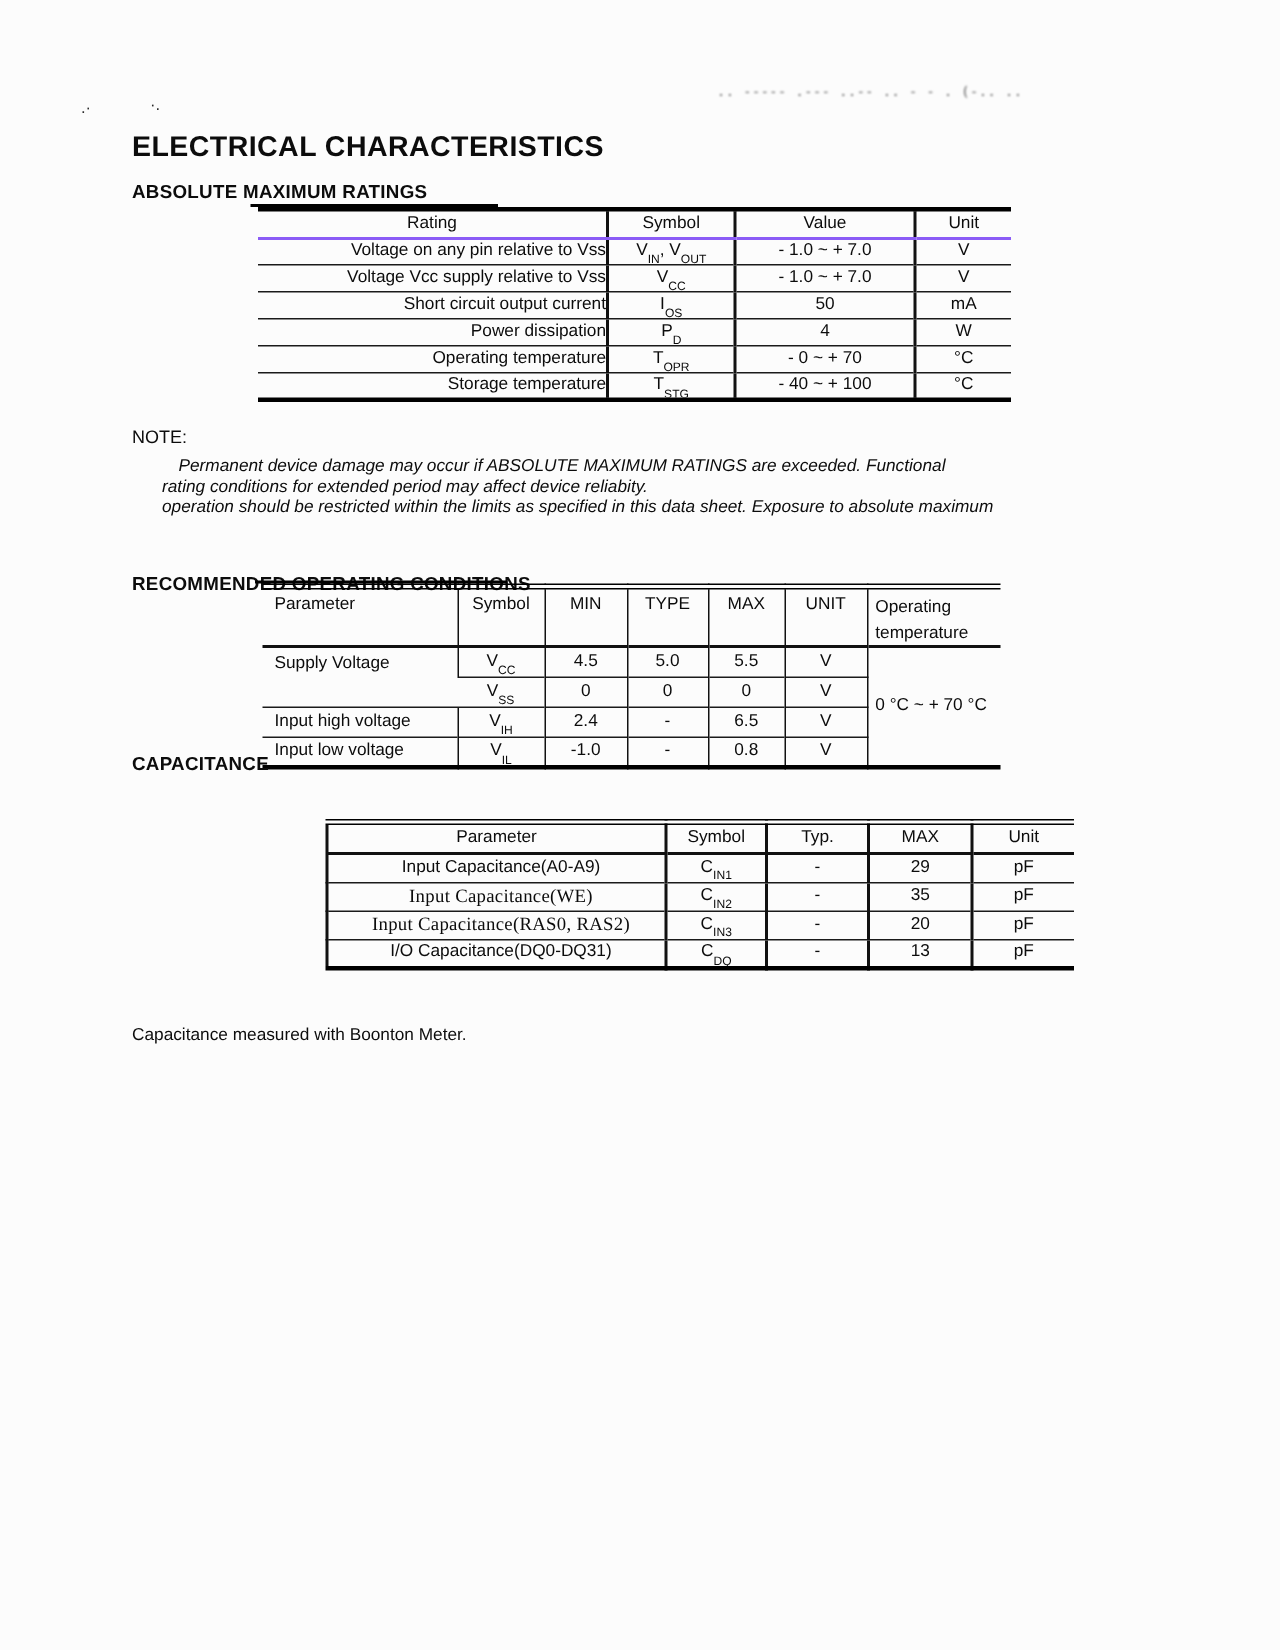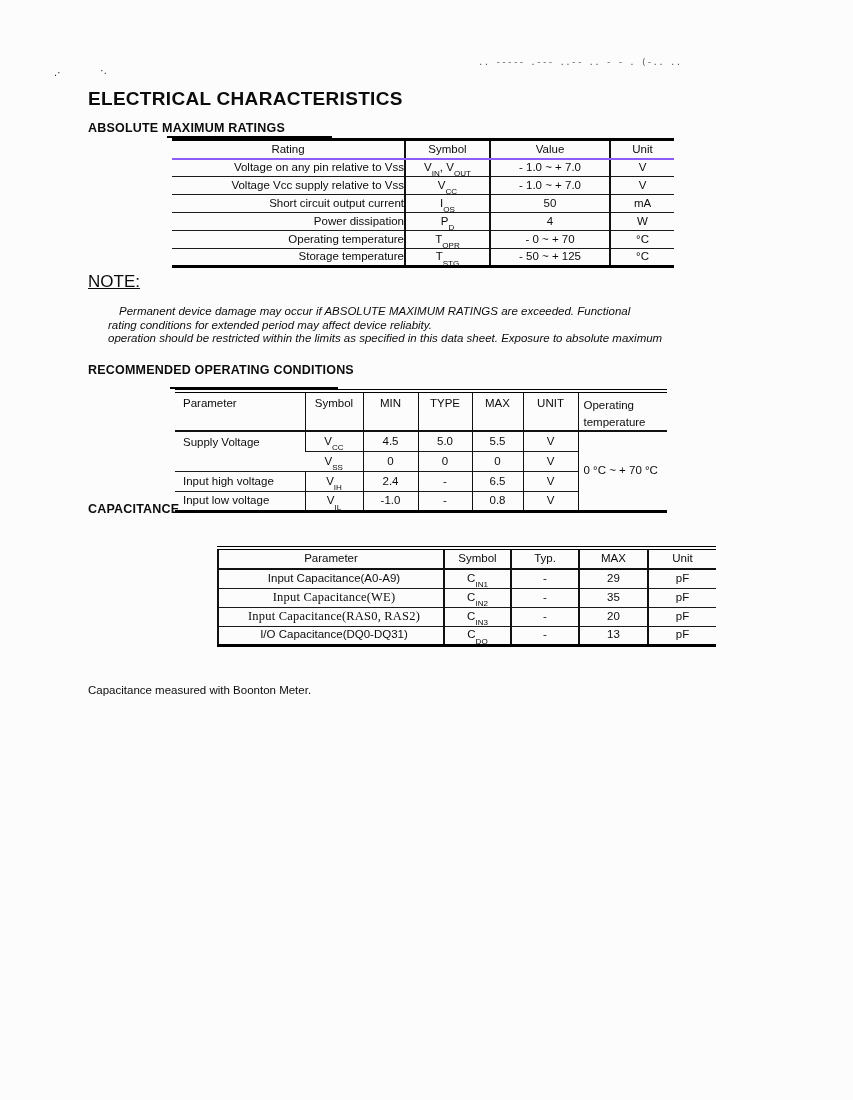--- a/index.html
+++ b/index.html
@@ -16,21 +16,21 @@
     font-family:"DejaVu Sans Mono", monospace; font-size:9px; color:#5a5a5a;
     letter-spacing:0.4px; white-space:nowrap; filter:blur(0.7px); overflow:hidden;
   }
   .scan-mark { position:absolute; font-size:11px; color:#2a2a2a; }
   .mark-1 { left:54px; top:66px; }
   .mark-2 { left:100px; top:64px; }
 
   .h-title { position:absolute; left:88px; top:88px; font-size:19px; font-weight:bold; letter-spacing:0.3px; }
   .h-sec   { position:absolute; font-size:12.5px; font-weight:bold; letter-spacing:0.2px;text-align:right; }
   .h-abs { left:88px; top:121px; }
-  .h-rec { left:88px; top:363px; }
+  .h-rec { left:88px; top:382px; }
   .h-cap { left:88px; top:502px; }
   .rule { position:absolute; height:2px; background:#000; }
   .rule-abs { left:167px; top:136px; width:165px; }
   .rule-rec { left:170px; top:387px; width:168px; }
 
   table { border-collapse:collapse; table-layout:fixed; position:absolute; font-size:11.5px; }
   th { font-weight:normal; }
   td, th { text-align:center; vertical-align:middle; line-height:1.15; overflow:hidden; white-space:nowrap; }
 
   
@@ -56,21 +56,21 @@
   .t3 { left:217px; top:546px; width:498px; border-top:4px double #000; border-bottom:3px solid #000; border-left:2px solid #111; }
   .t3 th { height:21px; border-bottom:2px solid #111; }
   .t3 th + th, .t3 td + td { border-left:2px solid #111; }
   .t3 td { height:19px; }
   .t3 tbody tr + tr td { border-top:1.5px solid #1a1a1a; }
   .t3 td.cell-left { text-align:center; padding-left:6px; }
   .t3 tbody tr:nth-child(2) td.cell-left,
   .t3 tbody tr:nth-child(3) td.cell-left,
   .t3 tbody tr:nth-child(5) td.cell-left { font-family:"Liberation Serif", serif; font-size:12.5px; letter-spacing:0.2px; }
 
-  .note-label { position:absolute; left:88px; top:272px; font-size:17px;text-decoration:underline; }
+  .note-label { position:absolute; left:88px; top:284px; font-size:12px; }
   .note-body { position:absolute; left:108px; top:305px; width:600px; font-size:11.5px; line-height:13.5px;font-style:italic; }
   .note-body .line-first { padding-left:11px; }
   .footer-note { position:absolute; left:88px; top:684px; font-size:11.5px; }
 </style>
 </head>
 <body>
 
 <div class="page">
 
   <div class="header-blur">.. ----- .--- ..-- .. - - . (-.. .. --)</div>
@@ -124,21 +124,21 @@
       </tr>
       <tr>
         <td class="cell-left">Operating temperature</td>
         <td>T<sub>OPR</sub></td>
         <td>- 0 ~ + 70</td>
         <td>°C</td>
       </tr>
       <tr>
         <td class="cell-left">Storage temperature</td>
         <td>T<sub>STG</sub></td>
-        <td>- 50 ~ + 125</td>
+        <td>- 40 ~ + 100</td>
         <td>°C</td>
       </tr>
     </tbody>
   </table>
 
   <div class="note-label">NOTE:</div>
   <div class="note-body">
     <div class="line-first">Permanent device damage may occur if ABSOLUTE MAXIMUM RATINGS are exceeded. Functional</div>
     <div>rating conditions for extended period may affect device reliabity.</div>
     <div>operation should be restricted within the limits as specified in this data sheet. Exposure to absolute maximum</div>

